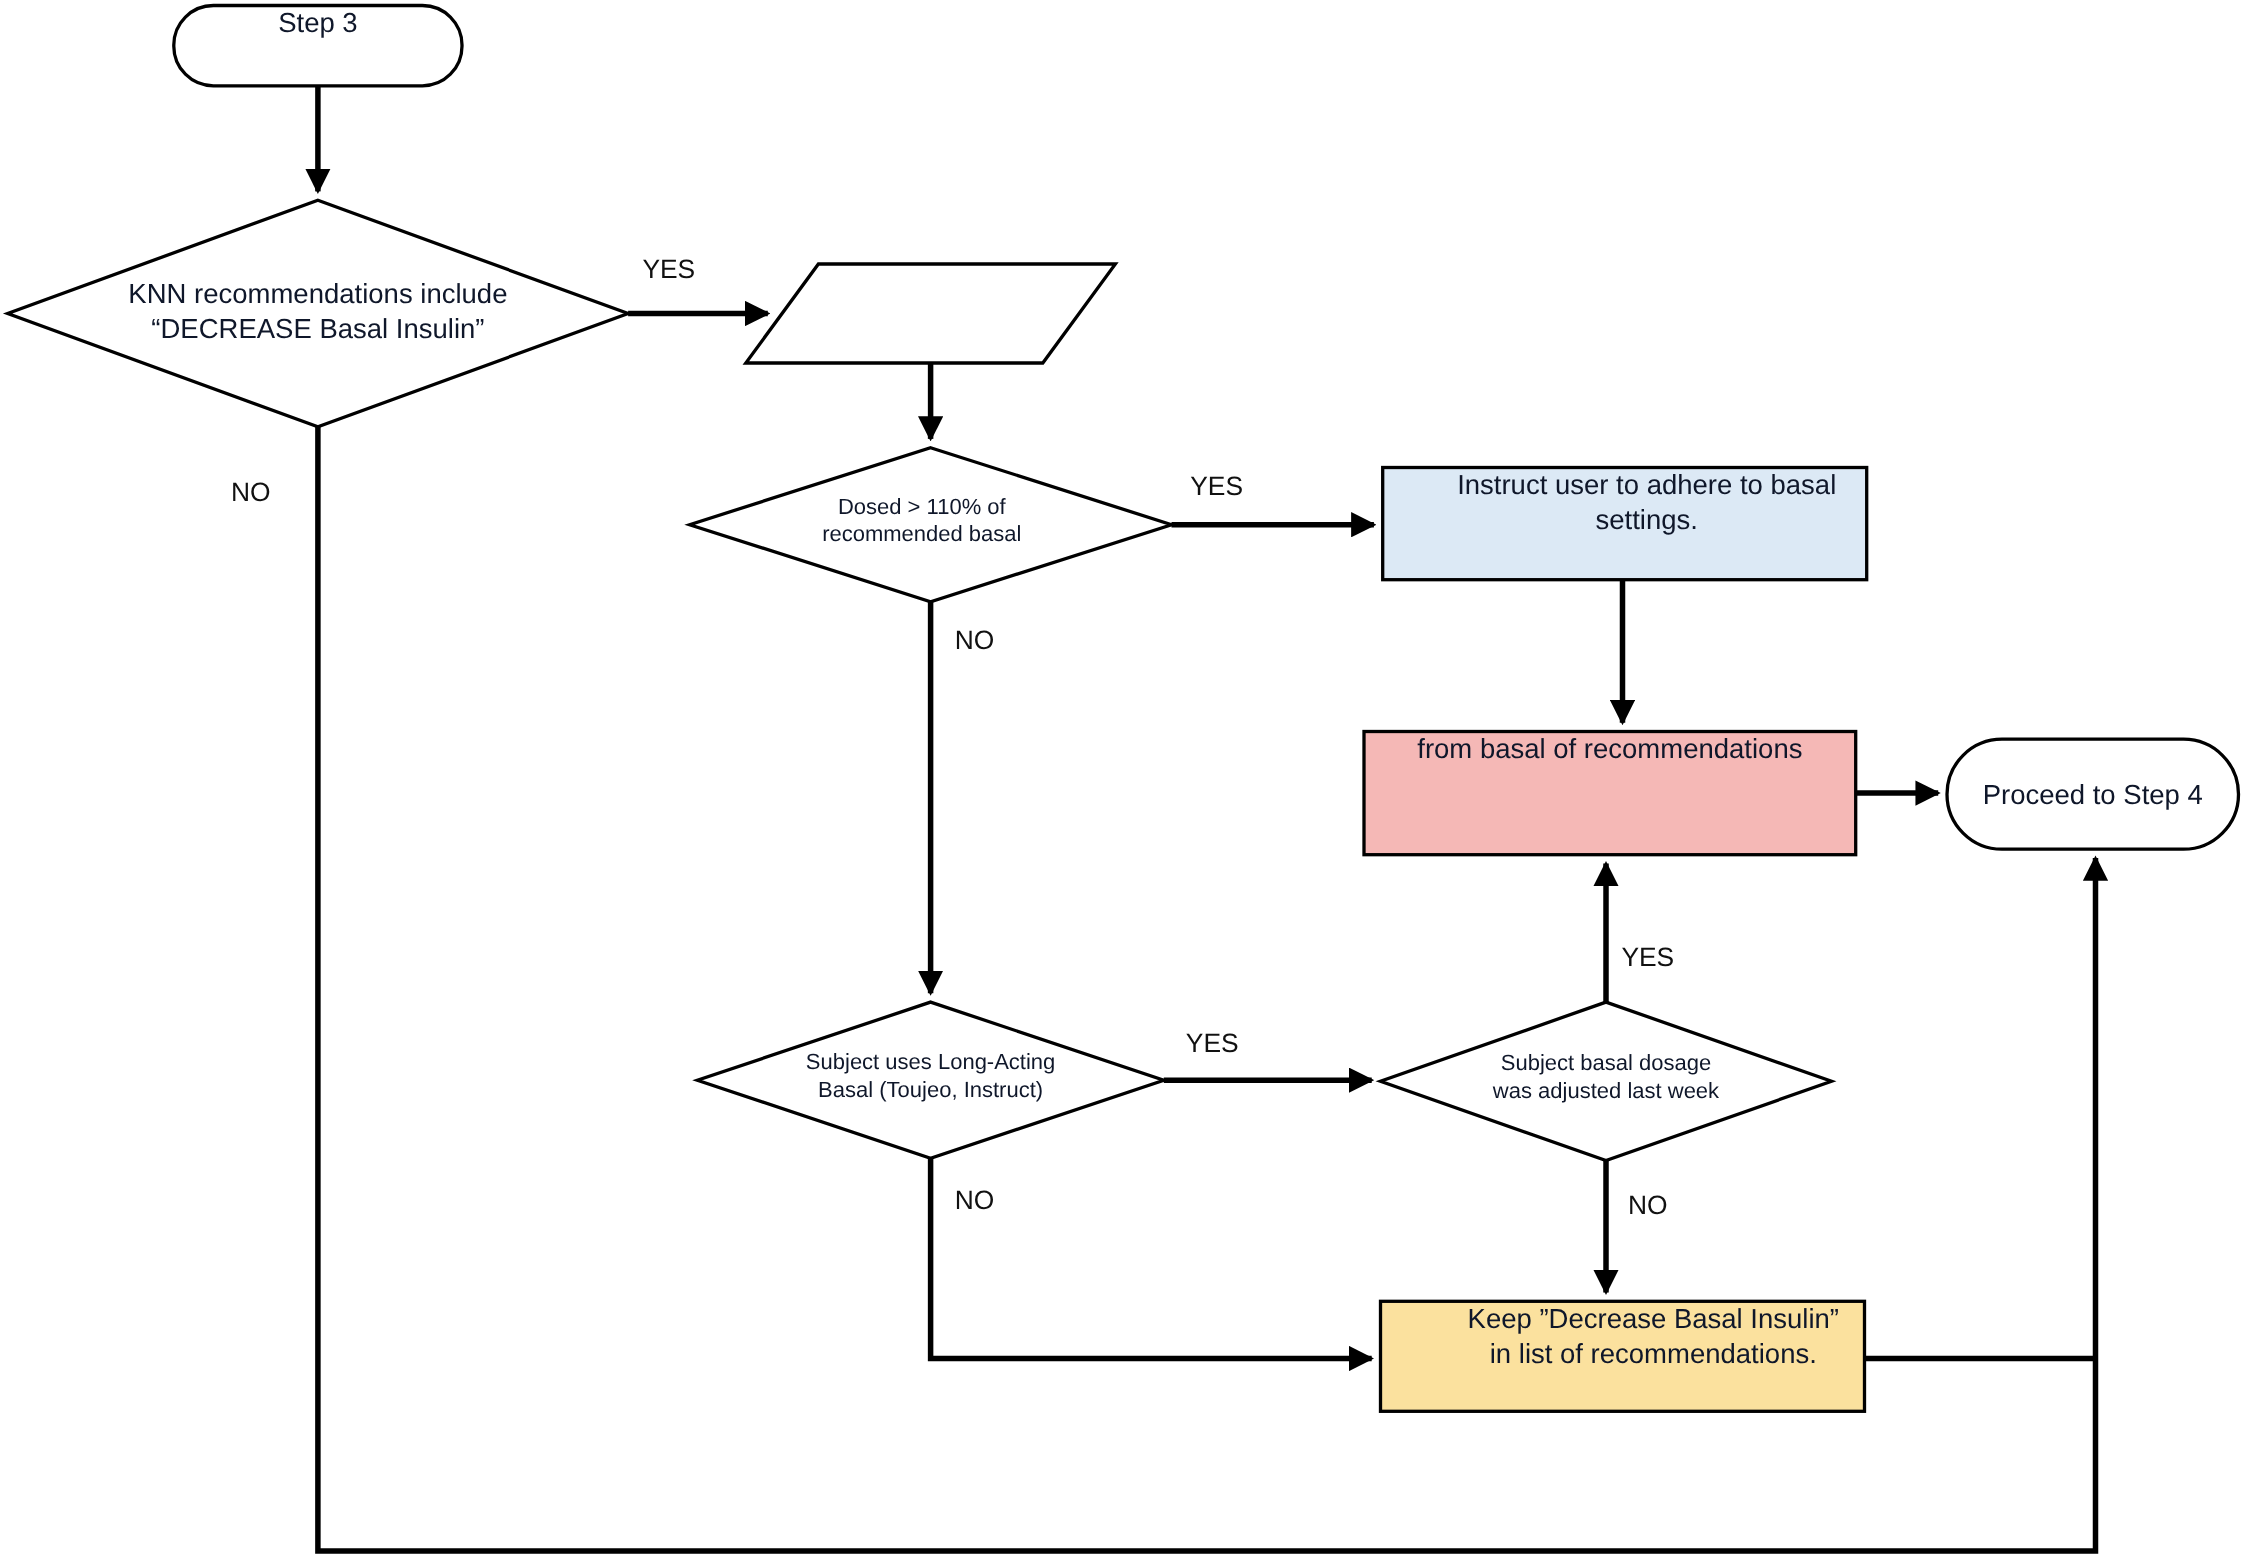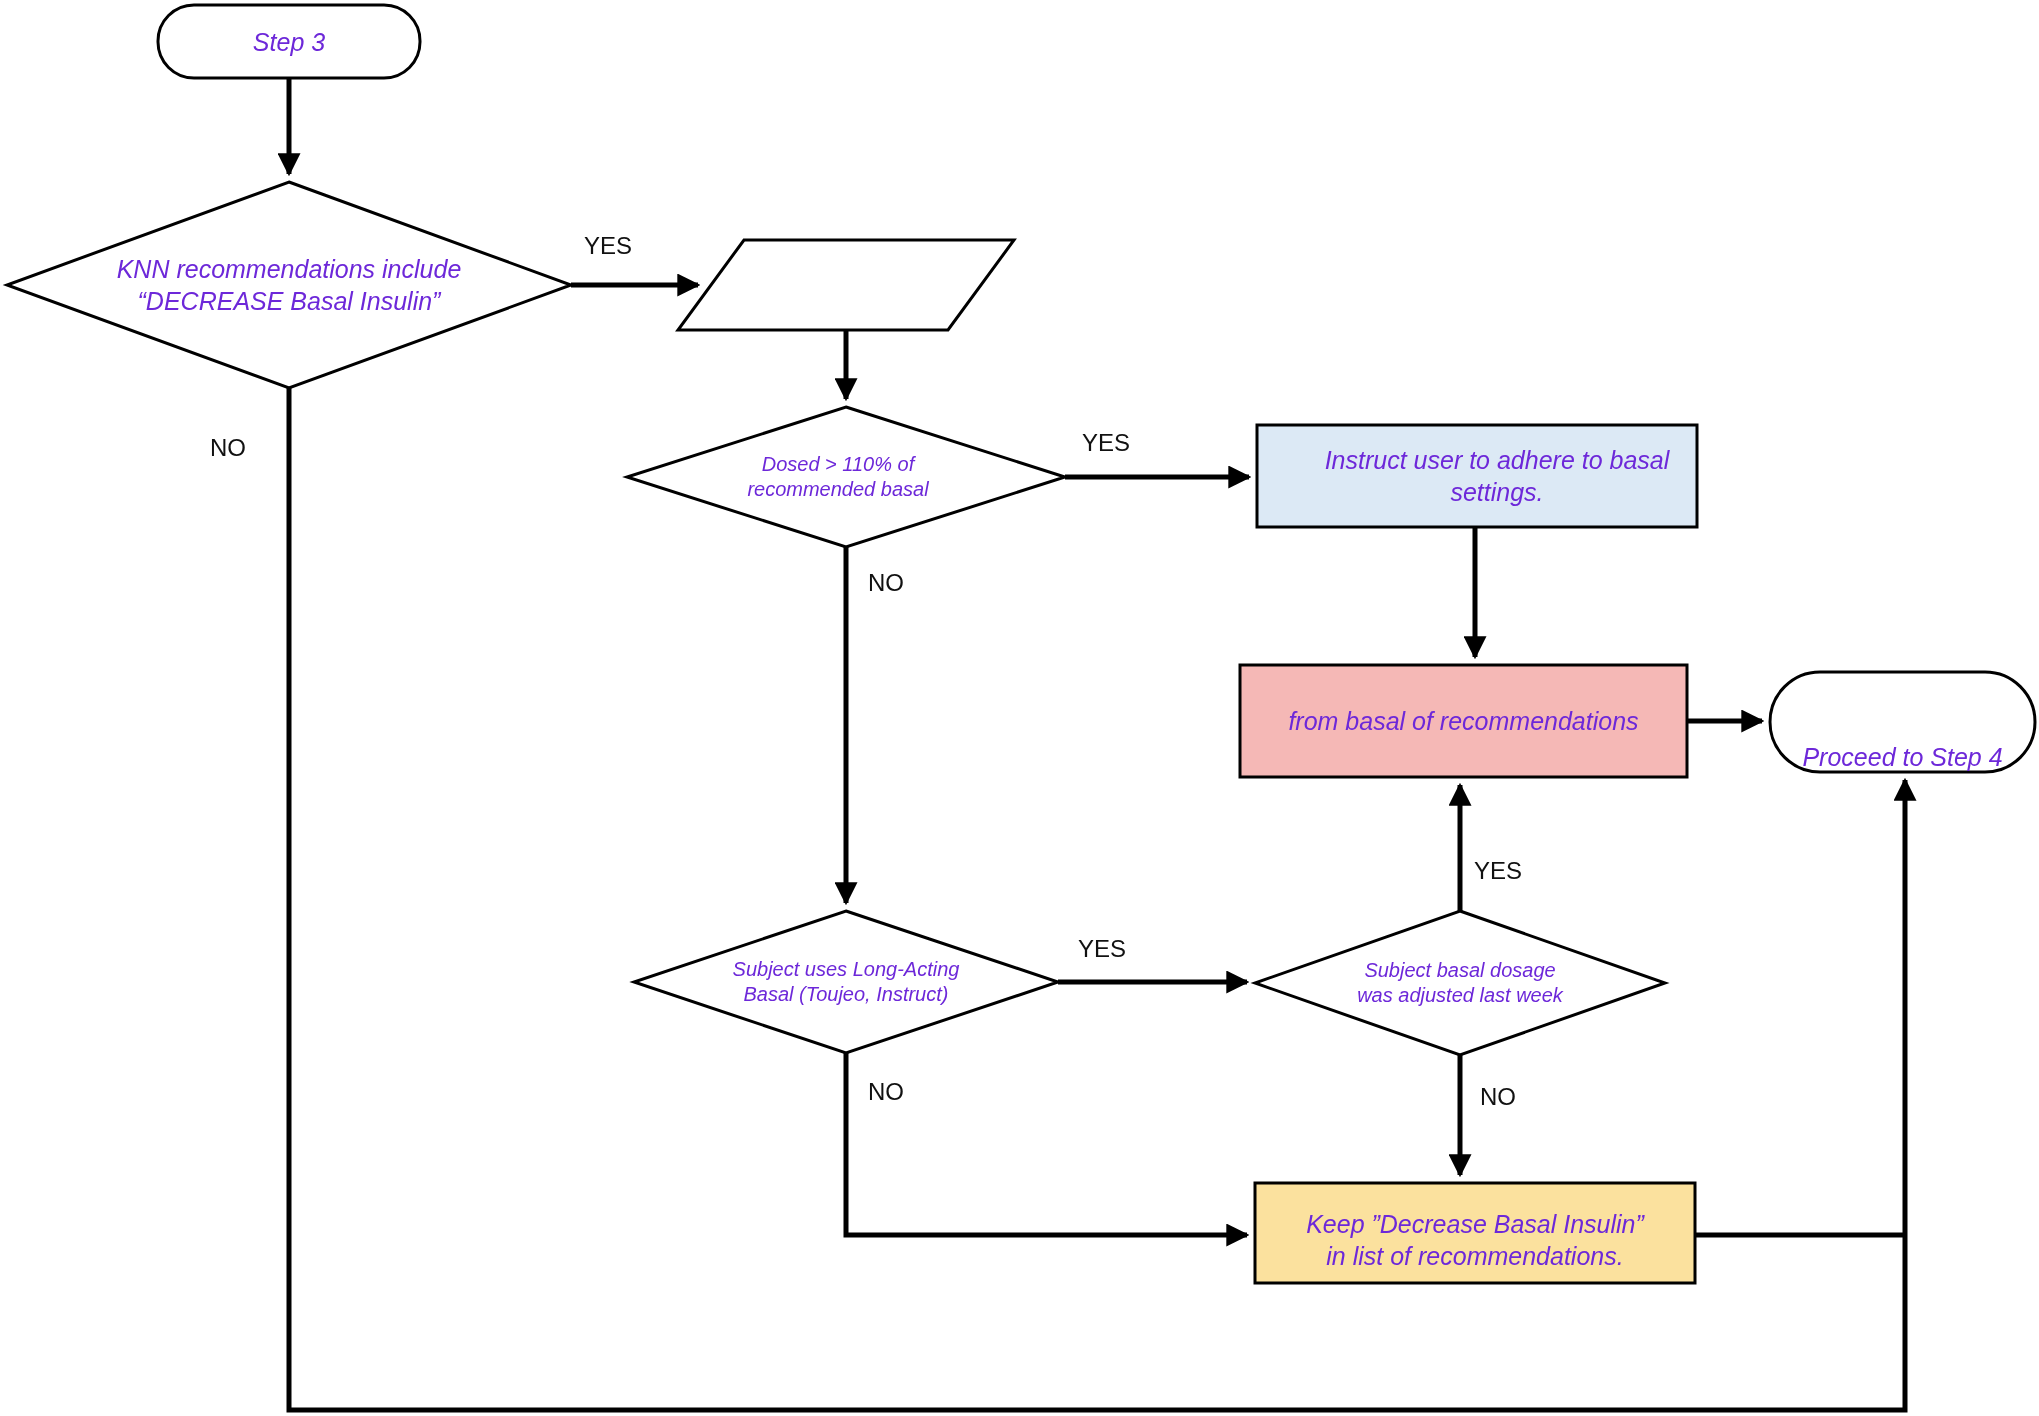--- a/index.html
+++ b/index.html
@@ -11,27 +11,26 @@
     font-family: "Liberation Sans", "DejaVu Sans", sans-serif;
     color: #111111;
     overflow: hidden;
   }
   .canvas svg { position: absolute; left: 0; top: 0; }
   .node-label {
     position: absolute;
     display: flex;
     flex-direction: column;
     align-items: center;
-    justify-content: center;
+    justify-content: flex-start;
     text-align: center;
     font-size: 25px;
     line-height: 32px;
-    color: #6d28d9;
+    color: #0f172a;
     pointer-events: none;
-    font-style: italic;
   }
   .node-label.small { font-size: 20px; line-height: 25px; }
   .edge-label {
     position: absolute;
     display: flex;
     align-items: center;
     justify-content: center;
     font-size: 24px;
     color: #111111;
     pointer-events: none;
@@ -119,21 +118,21 @@
   <div class="node-label small" style="left:646px; top:954px; width:400px; height:56px;">
     <div>Subject uses Long-Acting</div>
     <div>Basal (Toujeo, Instruct)</div>
   </div>
 
   <div class="node-label small" style="left:1260px; top:955px; width:400px; height:56px;">
     <div>Subject basal dosage</div>
     <div>was adjusted last week</div>
   </div>
 
-  <div class="node-label" style="left:1255px; top:1183px; width:440px; height:113px;">
+  <div class="node-label" style="left:1255px; top:1183px; width:440px; height:113px;padding-left:28px;">
     <div>Keep ”Decrease Basal Insulin”</div>
     <div>in list of recommendations.</div>
   </div>
 
   <div class="edge-label" style="left:568px; top:228px; width:80px; height:36px;">YES</div>
 
   <div class="edge-label" style="left:188px; top:430px; width:80px; height:36px;">NO</div>
 
   <div class="edge-label" style="left:1066px; top:425px; width:80px; height:36px;">YES</div>
 

